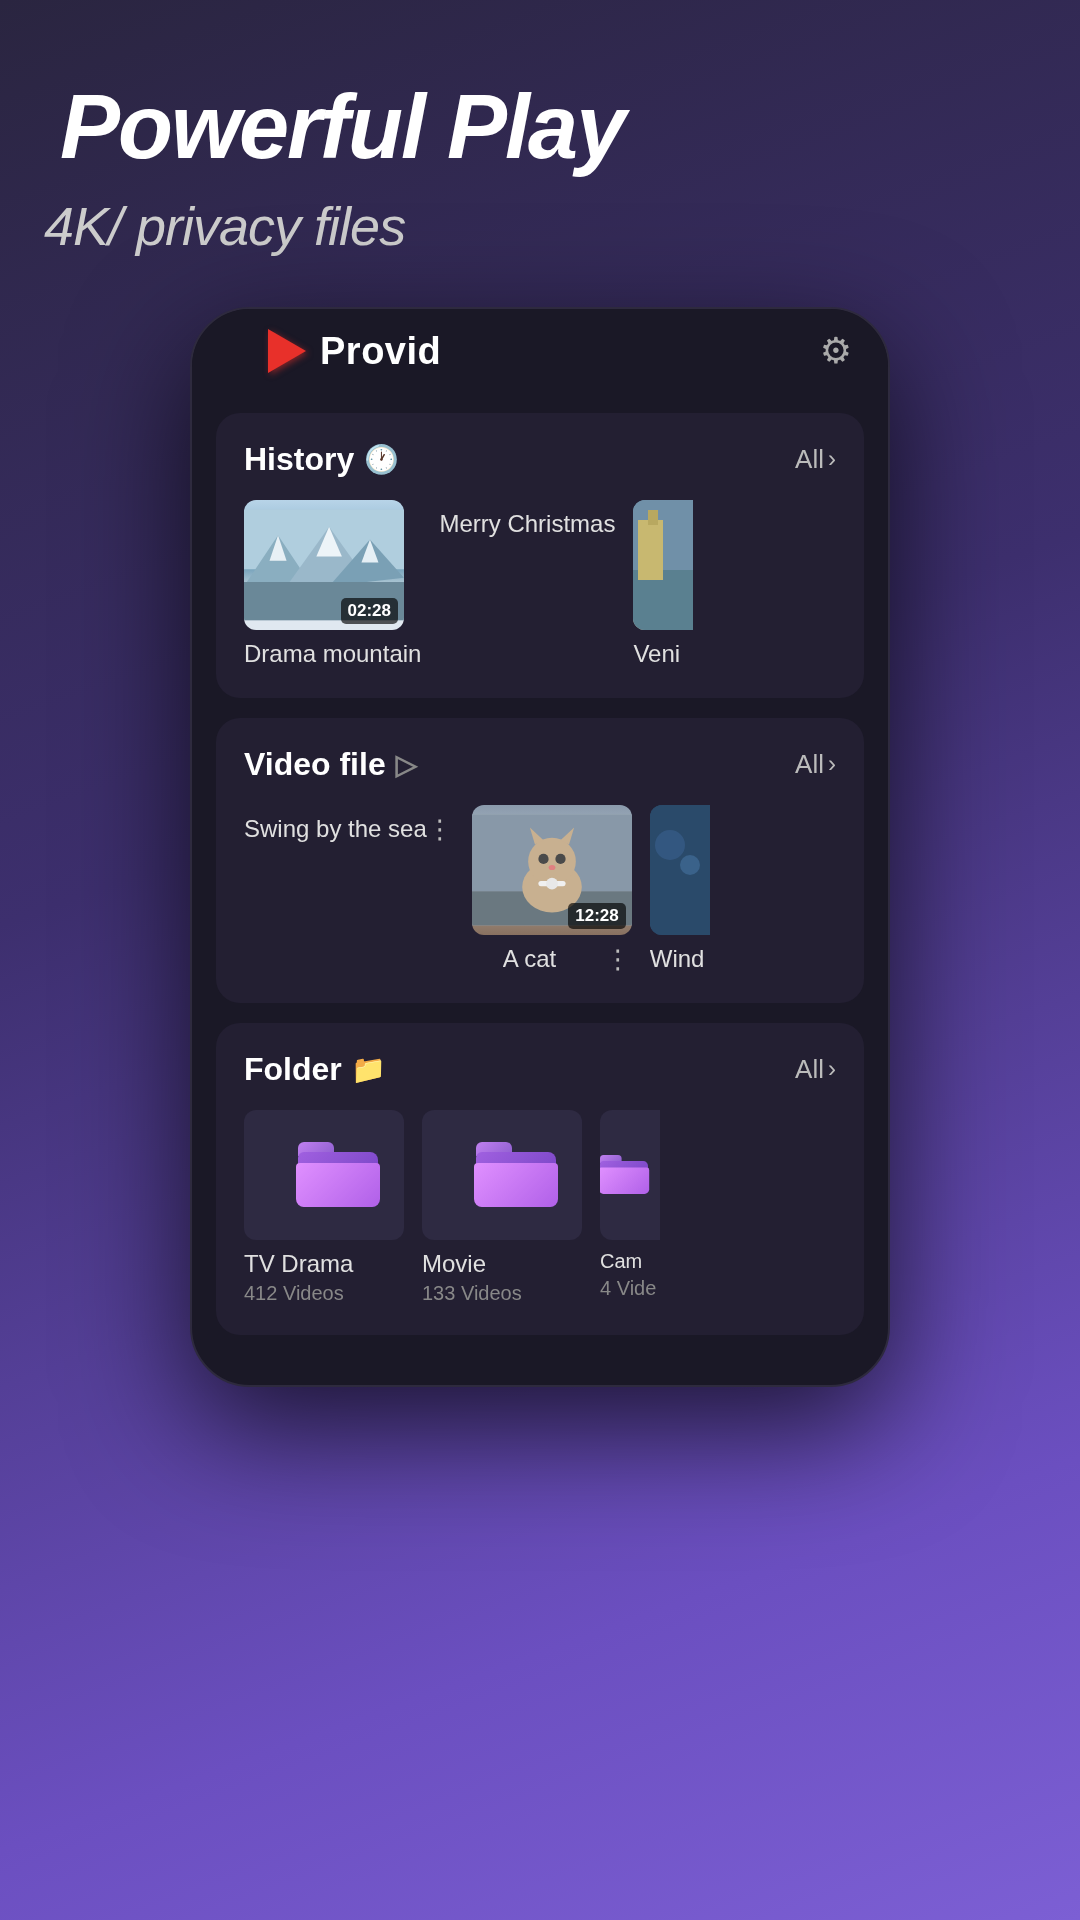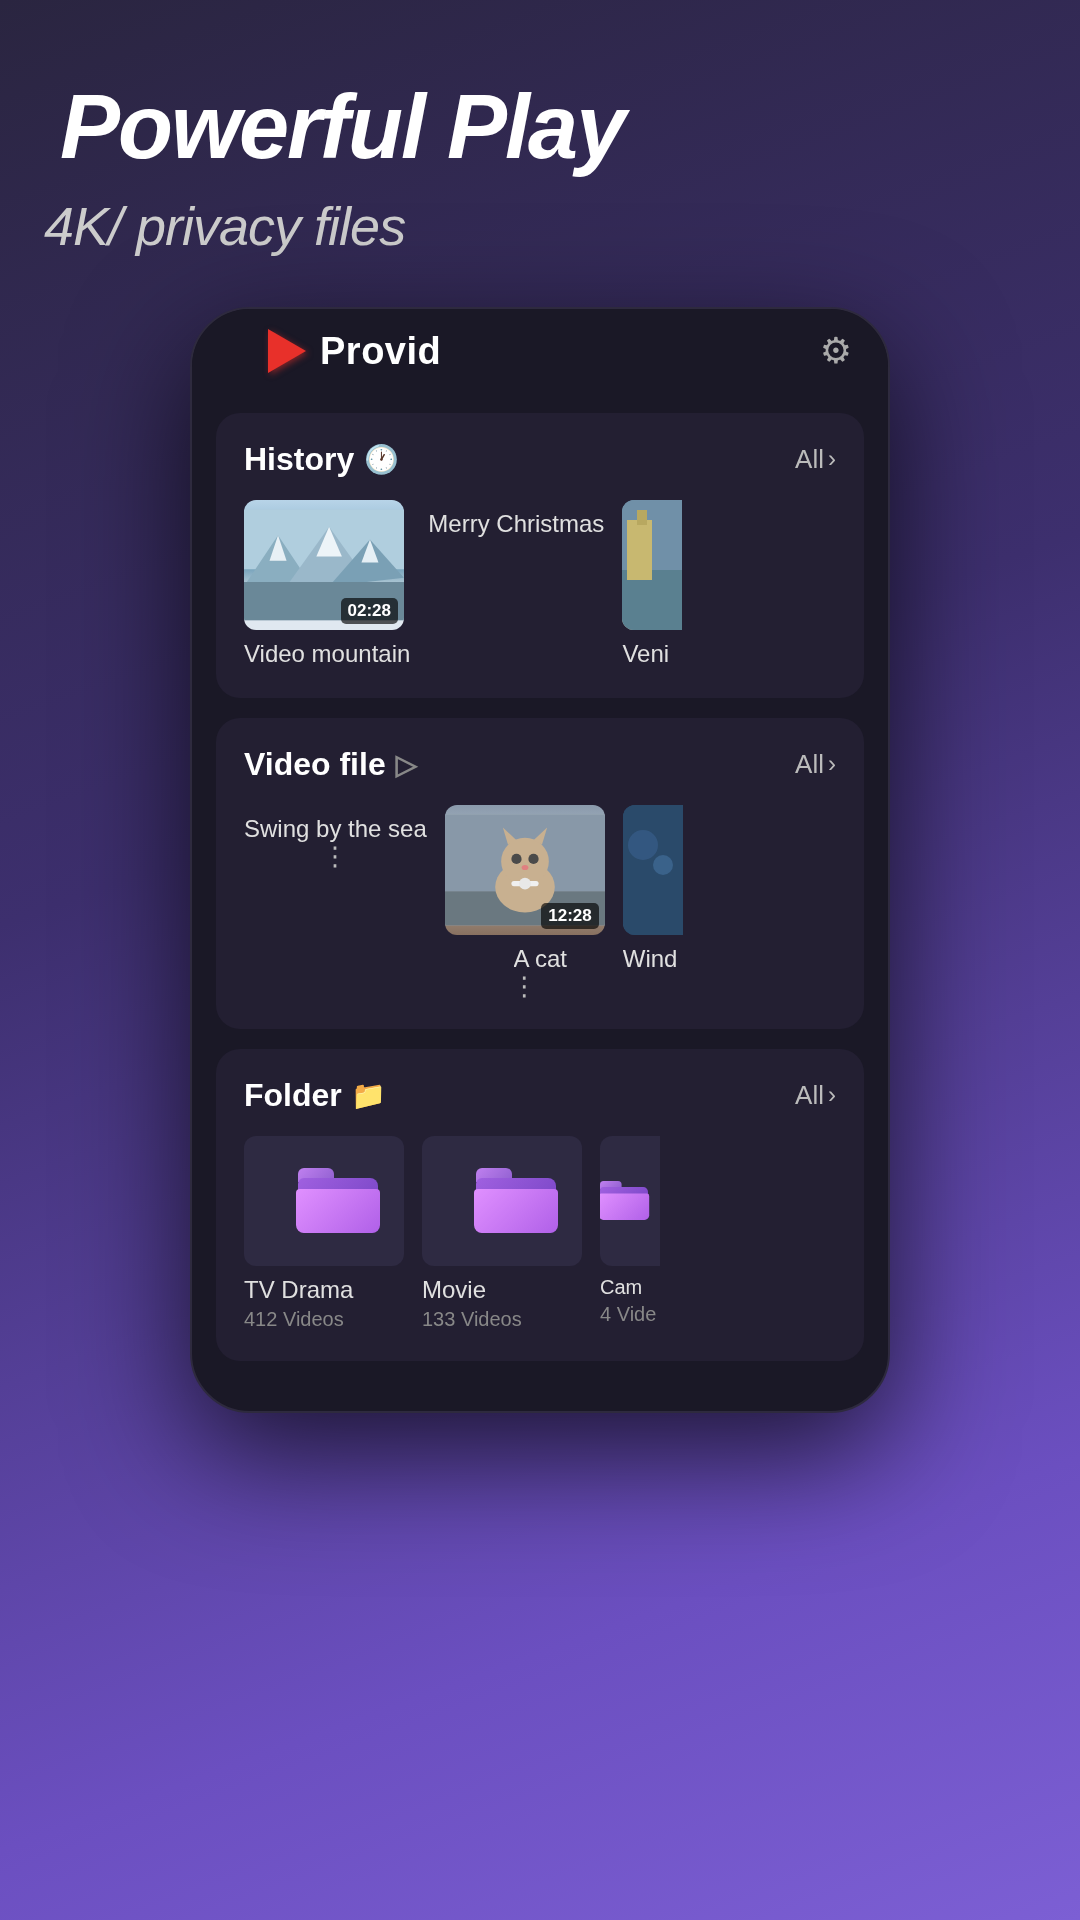--- a/index.html
+++ b/index.html
@@ -372,21 +372,20 @@
       max-width: 68px;
       font-size: 24px;
     }
 
     
     .video-label-row {
       display: flex;
       align-items: center;
       justify-content: space-between;
       margin-top: 10px;
-      flex-direction: column;
     }
   </style>
 </head>
 <body>
 
 <div class="hero-title">Powerful Play</div>
 <div class="hero-subtitle">4K/ privacy files</div>
 
 <div class="phone-wrap">
   <div class="phone">
@@ -426,21 +425,21 @@
               <polygon points="100,90 148,35 188,80" fill="#7aa0b5"></polygon>
 
               <polygon points="40,30 30,60 50,60" fill="#e8f0f5"></polygon>
               <polygon points="100,20 85,55 115,55" fill="#edf4f8"></polygon>
               <polygon points="148,35 138,62 158,62" fill="#e5eff5"></polygon>
 
               <rect y="85" width="188" height="45" fill="#6a8898"></rect>
             </svg>
             <span class="time-badge">02:28</span>
           </div>
-          <div class="thumb-label">Video mountain</div>
+          <div class="thumb-label">Drama mountain</div>
         </div>
 
         <div class="thumb-item">
           <div class="thumb-label">Merry Christmas</div>
         </div>
 
         <div class="thumb-partial">
           <div class="thumb-img thumb-venice" style="width:60px;">
             <svg viewBox="0 0 60 130" xmlns="http://www.w3.org/2000/svg" style="position:absolute;top:0;left:0;width:100%;height:100%;">
               <rect width="60" height="130" fill="#7090a8"></rect>

